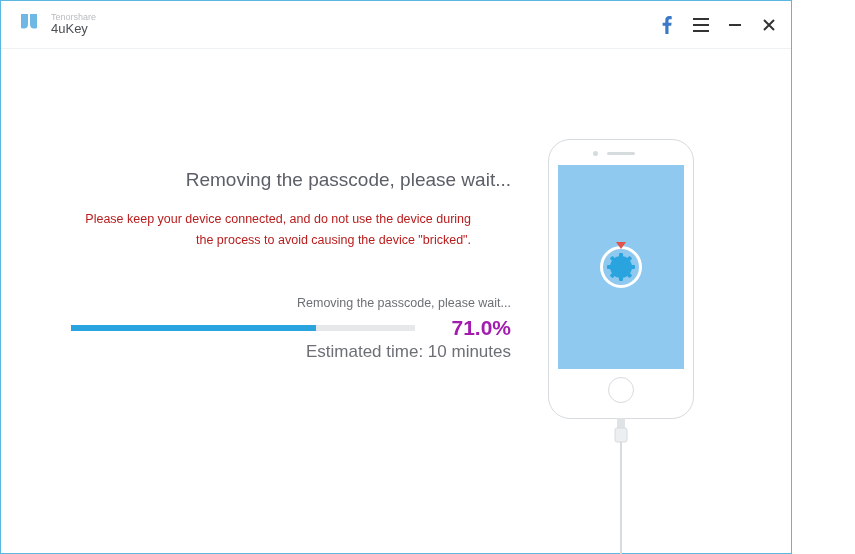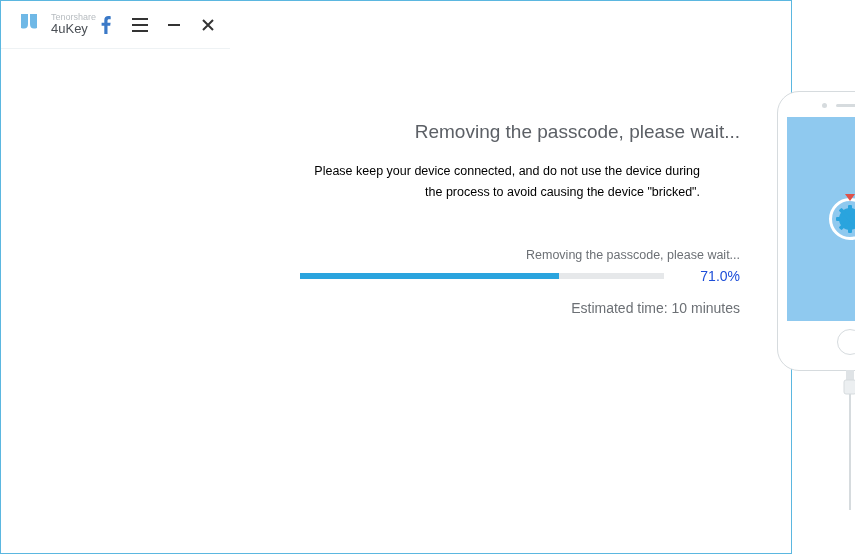--- a/index.html
+++ b/index.html
@@ -9,21 +9,21 @@
   width: 855px;
   height: 554px;
   overflow: hidden;
 }
 .window {
   width: 792px;
   height: 554px;
   border: 1px solid #5bb7e0;
   background: #fff;
   display: flex;
-  flex-direction: row;
+  flex-direction: column;
 }
 .titlebar {
   height: 48px;
   display: flex;
   align-items: center;
   padding: 0 12px 0 16px;
   border-bottom: 1px solid #eef2f4;
 }
 .brand {
   display: flex;
@@ -69,21 +69,21 @@
   text-align: right;
 }
 .heading {
   font-size: 19px;
   color: #5c6066;
   font-weight: 400;
   margin-bottom: 18px;
 }
 .desc {
   font-size: 12.5px;
-  color: #000000;
+  color: #b91c1c;
   line-height: 1.7;
   max-width: 400px;
 }
 .progress-block {
   margin-top: 44px;
 }
 .progress-label {
   font-size: 12.5px;
   color: #6c7075;
   margin-bottom: 6px;
@@ -97,27 +97,28 @@
   width: 365px;
   height: 6px;
   background: #e6e8ea;
   position: relative;
 }
 .progress-fill {
   height: 100%;
   background: #2aa4de;
 }
 .progress-pct {
-  font-size: 14px;
-  color: #1d4ed8;
+  font-size: 21px;
+  color: #a21caf;
+  font-weight: bold;
 }
 .est {
-  font-size: 14px;
+  font-size: 17px;
   color: #6c7075;
-  margin-top: 16px;
+  margin-top: 2px;
 }
 .right {
   width: 220px;
   display: flex;
   align-items: flex-start;
   justify-content: center;
   padding-top: 20px;
 }
 .phone {
   width: 146px;

